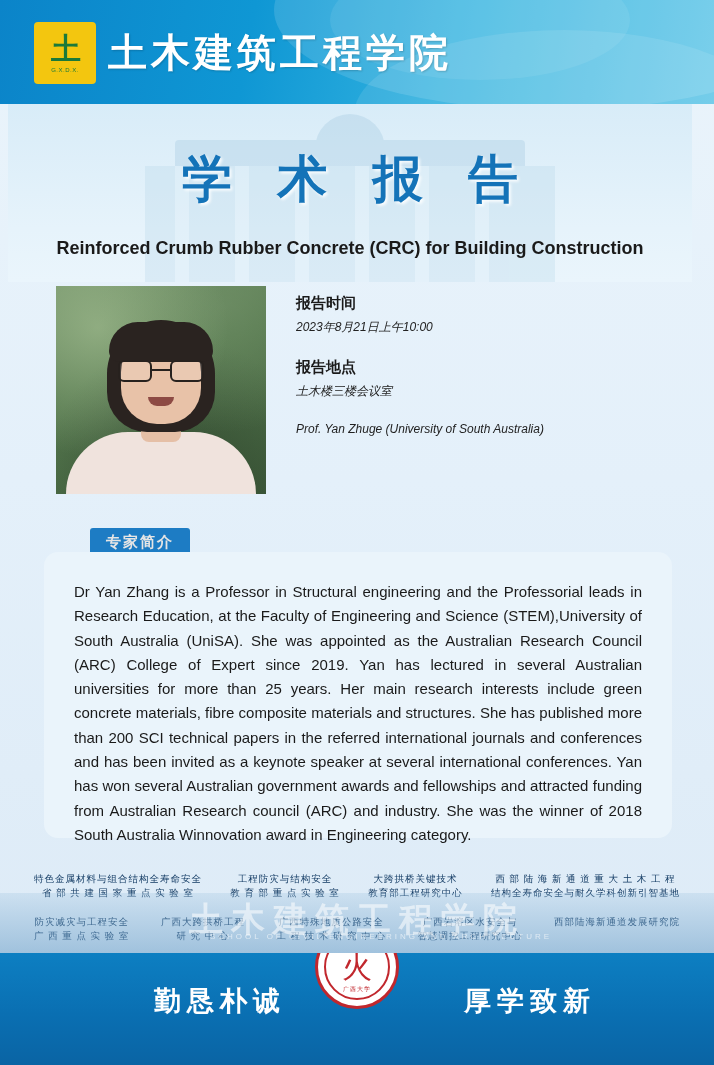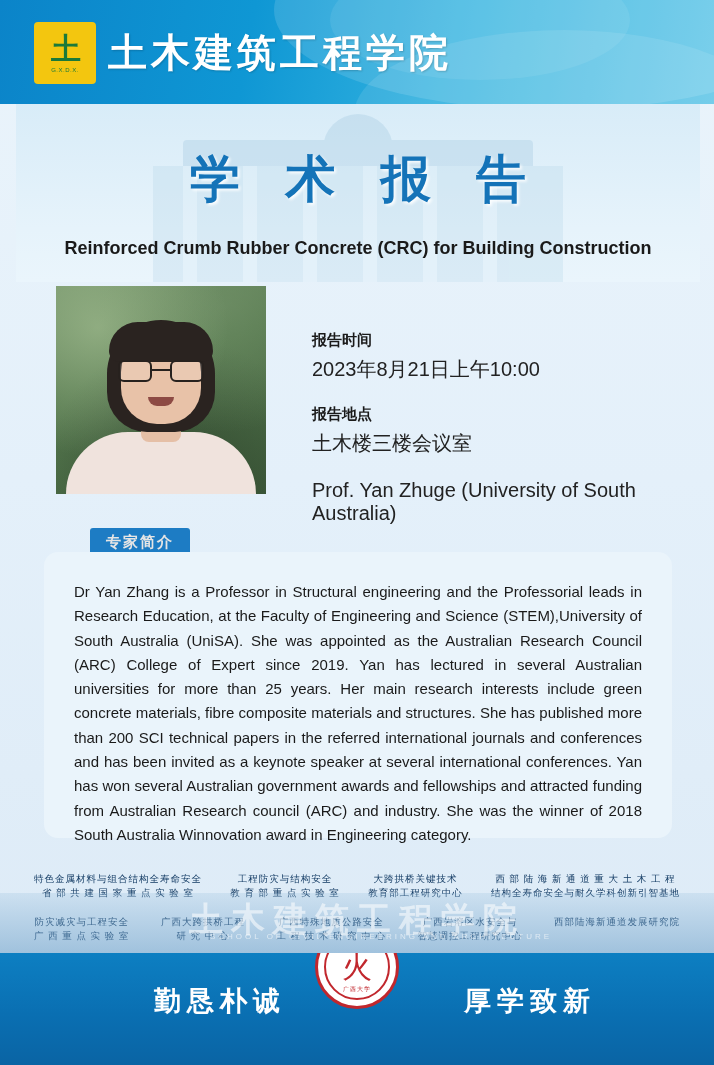--- a/index.html
+++ b/index.html
@@ -57,21 +57,21 @@
     position: absolute; left: 108px; top: 26px;
     font-family: "DejaVu Sans", sans-serif;
     font-size: 39px; font-weight: bold; color: #ffffff;
     letter-spacing: 4px;
     text-shadow: 1px 1px 2px rgba(0,0,0,0.18);
     white-space: nowrap;
   }
 
   
   .hero {
-    position: absolute; top: 104px; left: 16px;
+    position: absolute; top: 104px; left: 8px;
     width: 684px; height: 178px;
     background: linear-gradient(180deg, #d8ecf8 0%, #e6f3fb 70%, #eaf5fc 100%);
     overflow: hidden;
   }
   .building {
     position: absolute; left: 50%; transform: translateX(-50%);
     bottom: 0; width: 470px; height: 150px;
     opacity: 0.30;
   }
   .bld-roof {
@@ -158,28 +158,28 @@
   .bridge {
     position: absolute; top: 9px; left: 34px; width: 18px; height: 2px; background: #27211e;
   }
   .mouth {
     position: absolute; bottom: 88px; left: 50%; transform: translateX(-50%);
     width: 26px; height: 9px; background: #8d4a44;
     border-radius: 0 0 14px 14px;
   }
 
   .details {
-    position: absolute; left: 312px; top: 8px; width: 400px; margin-top: 37px;
+    position: absolute; left: 296px; top: 8px; width: 400px;
   }
   .det-label {
     font-size: 15px; font-weight: bold; color: #1a1a1a; margin-bottom: 6px;
   }
   .det-label.spaced { letter-spacing: 3px; }
   .det-value {
-    font-size: 20px; color: #222; margin-bottom: 22px;
+    font-size: 12px; color: #222; margin-bottom: 22px; font-style: italic;
   }
   .det-value.last { margin-bottom: 0; }
 
   
   .bio-tag {
     position: absolute; left: 90px; top: 528px;
     background: #1d7cc4; color: #e5e5e5;
     font-size: 15px; font-weight: bold;
     padding: 5px 16px; letter-spacing: 2px;
     border-radius: 3px;

